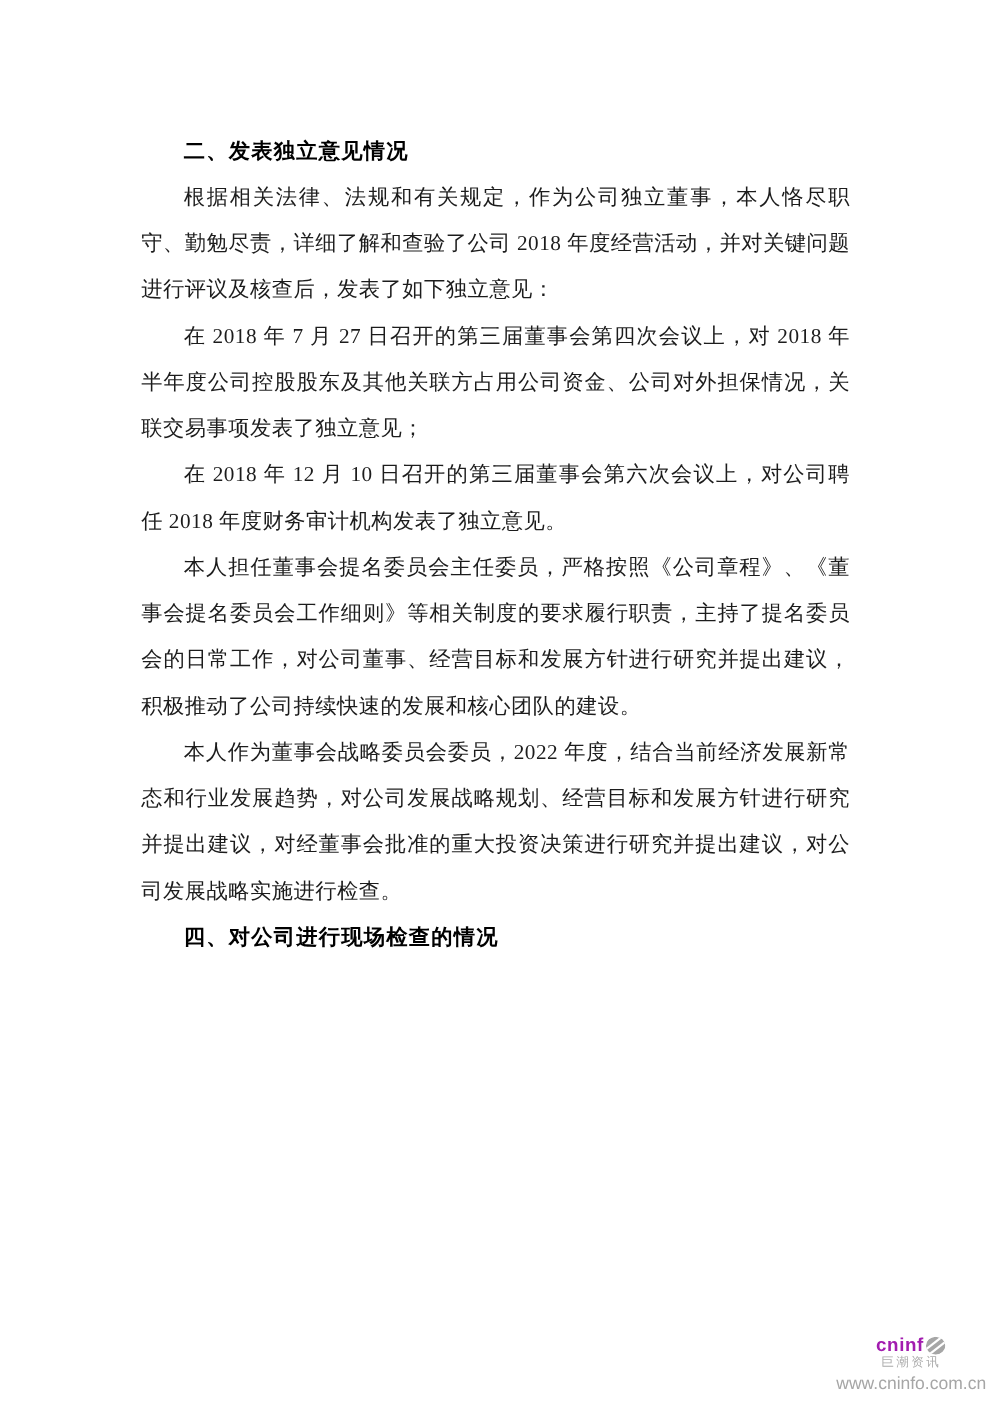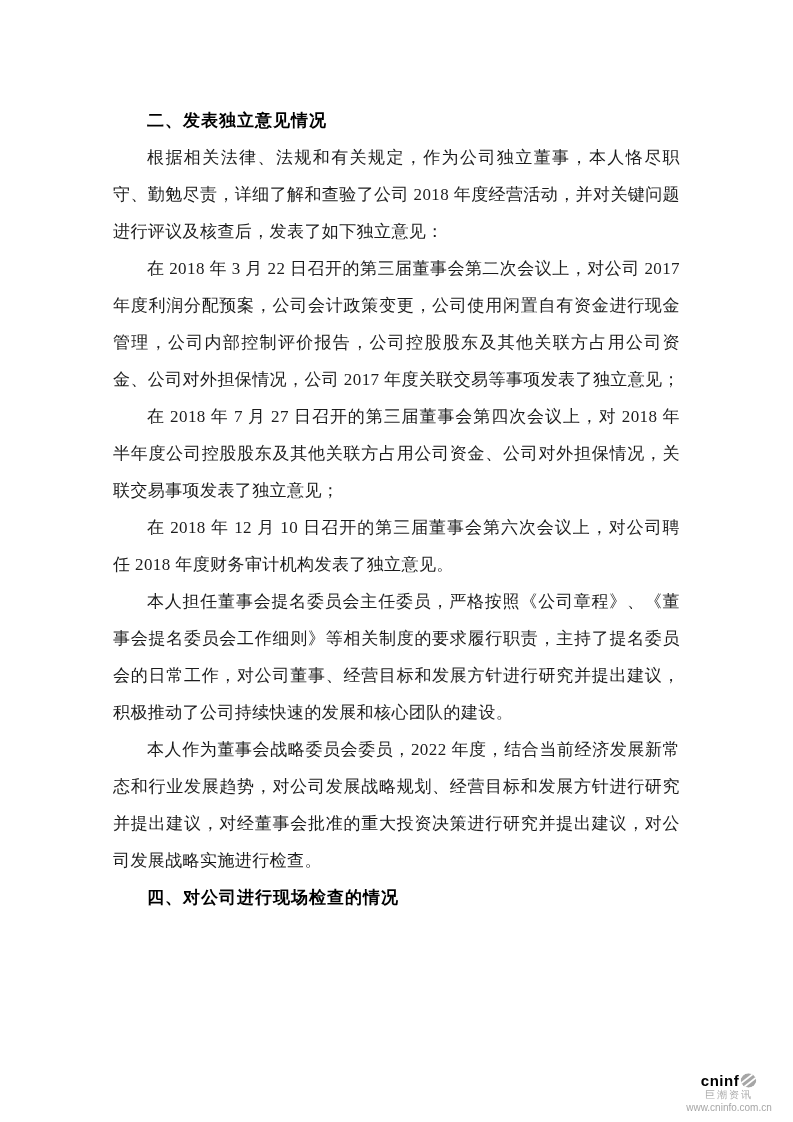--- a/index.html
+++ b/index.html
@@ -55,49 +55,48 @@
   .wm-row {
     display: flex;
     align-items: center;
     justify-content: center;
     gap: 1px;
   }
   .wm-logo-text {
     font-size: 15px;
     font-weight: bold;
     letter-spacing: 0.5px;
-    color: #000000;
+    color: #a21caf;
   }
   .wm-swirl {
     display: inline-block;
     width: 17px;
     height: 15px;
   }
   .wm-brand-cn {
     font-size: 10px;
     margin-top: 2px;
     letter-spacing: 2px;
     color: #ababab;
     text-align: center;
   }
   .wm-url {
-    font-size: 10px;
+    font-size: 14px;
     margin-top: 3px;
     color: #a6a6a6;
   }
 </style>
 </head>
 <body>
 
 <div class="page">
 
   <div class="doc-body">
     <h2 class="doc-heading">二、发表独立意见情况</h2>
     <p class="doc-para">根据相关法律、法规和有关规定，作为公司独立董事，本人恪尽职守、勤勉尽责，详细了解和查验了公司 2018 年度经营活动，并对关键问题进行评议及核查后，发表了如下独立意见：</p>
-    <p class="doc-para">在 2018 年 3 月 22 日召开的第三届董事会第二次会议上，对公司 2017 年度利润分配预案，公司会计政策变更，公司使用闲置自有资金进行现金管理，公司内部控制评价报告，公司控股股东及其他关联方占用公司资金、公司对外担保情况，公司 2017 年度关联交易等事项发表了独立意见；</p>
     <p class="doc-para">在 2018 年 7 月 27 日召开的第三届董事会第四次会议上，对 2018 年半年度公司控股股东及其他关联方占用公司资金、公司对外担保情况，关联交易事项发表了独立意见；</p>
     <p class="doc-para">在 2018 年 12 月 10 日召开的第三届董事会第六次会议上，对公司聘任 2018 年度财务审计机构发表了独立意见。</p>
     <p class="doc-para">本人担任董事会提名委员会主任委员，严格按照《公司章程》、《董事会提名委员会工作细则》等相关制度的要求履行职责，主持了提名委员会的日常工作，对公司董事、经营目标和发展方针进行研究并提出建议，积极推动了公司持续快速的发展和核心团队的建设。</p>
     <p class="doc-para">本人作为董事会战略委员会委员，2022 年度，结合当前经济发展新常态和行业发展趋势，对公司发展战略规划、经营目标和发展方针进行研究并提出建议，对经董事会批准的重大投资决策进行研究并提出建议，对公司发展战略实施进行检查。</p>
     <h2 class="doc-heading">四、对公司进行现场检查的情况</h2>
   </div>
 
   <div class="watermark">
     <div class="wm-row">
       <span class="wm-logo-text">cninf</span>

